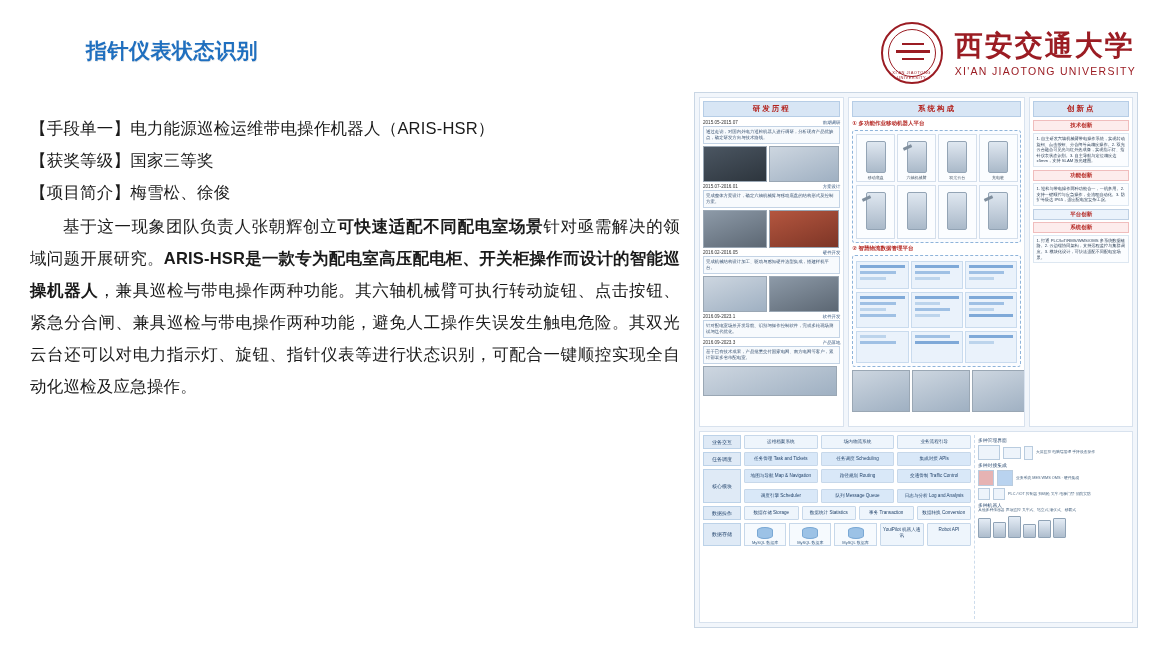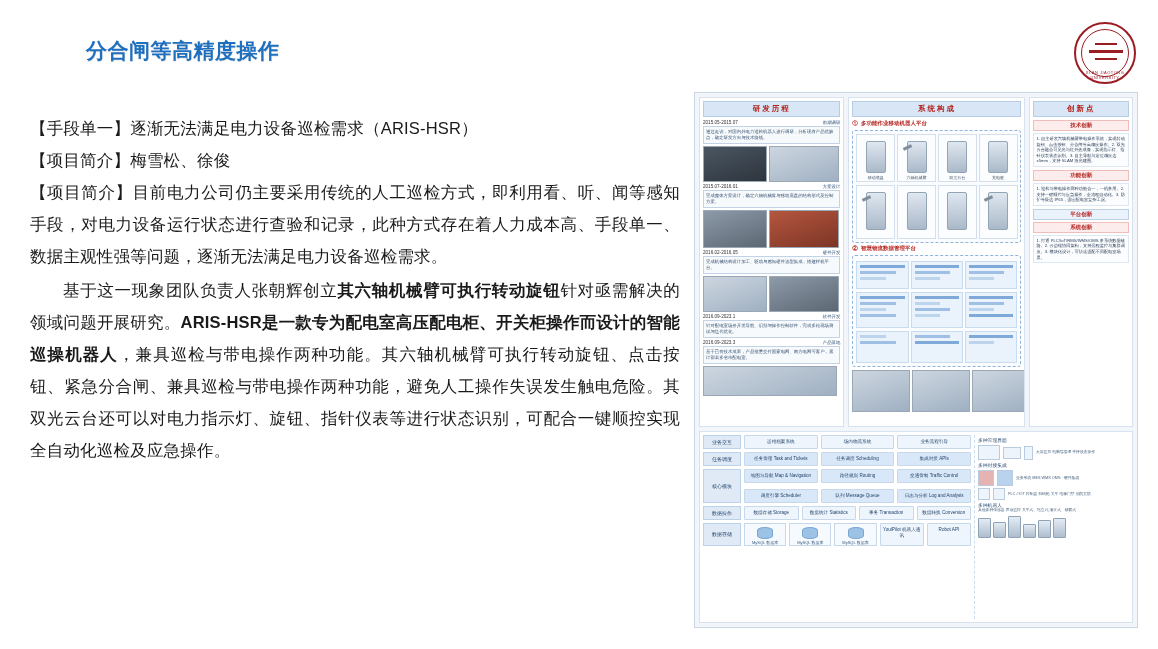--- a/index.html
+++ b/index.html
@@ -171,21 +171,21 @@
   }
   .pcol {
     background: #ffffff;
     border: 1px solid #d8e2ee;
     box-sizing: border-box;
     padding: 3px;
     position: relative;
     overflow: hidden;
   }
   .pcol.c1 { width: 146px; }
-  .pcol.c2 { width: 178px; font-family: Liberation Mono, monospace; }
+  .pcol.c2 { width: 178px; }
   .pcol.c3 { width: 104px; }
 
   .head-ribbon {
     background: #d8e6f5;
     border: 1px solid #b6cde6;
     color: #b3241f;
     font-size: 7.5px;
     font-weight: bold;
     text-align: center;
     padding: 2px 0;
@@ -431,45 +431,49 @@
     display: flex;
     gap: 2px;
     align-items: flex-end;
     margin-top: 3px;
   }
 </style>
 </head>
 <body>
 
 <div id="slide-title">
-  <span class="line2">分合闸等高精度操作</span>
+  <span class="line2">指针仪表状态识别</span>
 </div>
 
 <div id="logo-block">
   <div id="seal">
     <div class="seal-inner"></div>
     <div class="seal-bar2"></div>
     <div class="seal-bar"></div>
     <div class="seal-bar3"></div>
     <div class="seal-text">XI'AN JIAOTONG UNIVERSITY</div>
   </div>
+  <div id="uni-names">
+    <div id="uni-cn">西安交通大学</div>
+    <div id="uni-en">XI'AN JIAOTONG UNIVERSITY</div>
+  </div>
 </div>
 
 <div id="body-text">
   <div class="row">
-    <span>【手段单一】</span><span>逐渐无法满足电力设备巡检需求（ARIS-HSR）</span>
+    <span>【手段单一】</span><span>电力能源巡检运维带电操作机器人（ARIS-HSR）</span>
+  </div>
+  <div class="row">
+    <span>【获奖等级】</span><span>国家三等奖</span>
   </div>
   <div class="row">
     <span>【项目简介】</span><span>梅雪松、徐俊</span>
   </div>
-  <div class="intro-para">
-    <span>【项目简介】</span><span>目前电力公司仍主要采用传统的人工巡检方式，即利用看、听、闻等感知手段，对电力设备运行状态进行查验和记录，此种方式存在着人力成本高、手段单一、数据主观性强等问题，逐渐无法满足电力设备巡检需求。</span>
-  </div>
   <div class="para">
-    <span>基于这一现象团队负责人张朝辉创立</span><span class="bold-blue">其六轴机械臂可执行转动旋钮</span><span>针对亟需解决的领域问题开展研究。</span><span class="bold-blue">ARIS-HSR是一款专为配电室高压配电柜、开关柜操作而设计的智能巡操机器人</span><span>，兼具巡检与带电操作两种功能。其六轴机械臂可执行转动旋钮、点击按钮、紧急分合闸、兼具巡检与带电操作两种功能，避免人工操作失误发生触电危险。其双光云台还可以对电力指示灯、旋钮、指针仪表等进行状态识别，可配合一键顺控实现全自动化巡检及应急操作。</span>
+    <span>基于这一现象团队负责人张朝辉创立</span><span class="bold-blue">可快速适配不同配电室场景</span><span>针对亟需解决的领域问题开展研究。</span><span class="bold-blue">ARIS-HSR是一款专为配电室高压配电柜、开关柜操作而设计的智能巡操机器人</span><span>，兼具巡检与带电操作两种功能。其六轴机械臂可执行转动旋钮、点击按钮、紧急分合闸、兼具巡检与带电操作两种功能，避免人工操作失误发生触电危险。其双光云台还可以对电力指示灯、旋钮、指针仪表等进行状态识别，可配合一键顺控实现全自动化巡检及应急操作。</span>
   </div>
 </div>
 
 <div id="poster">
 
   <div id="poster-top">
 
     <div class="pcol c1">
       <div class="head-ribbon">研发历程</div>
 

